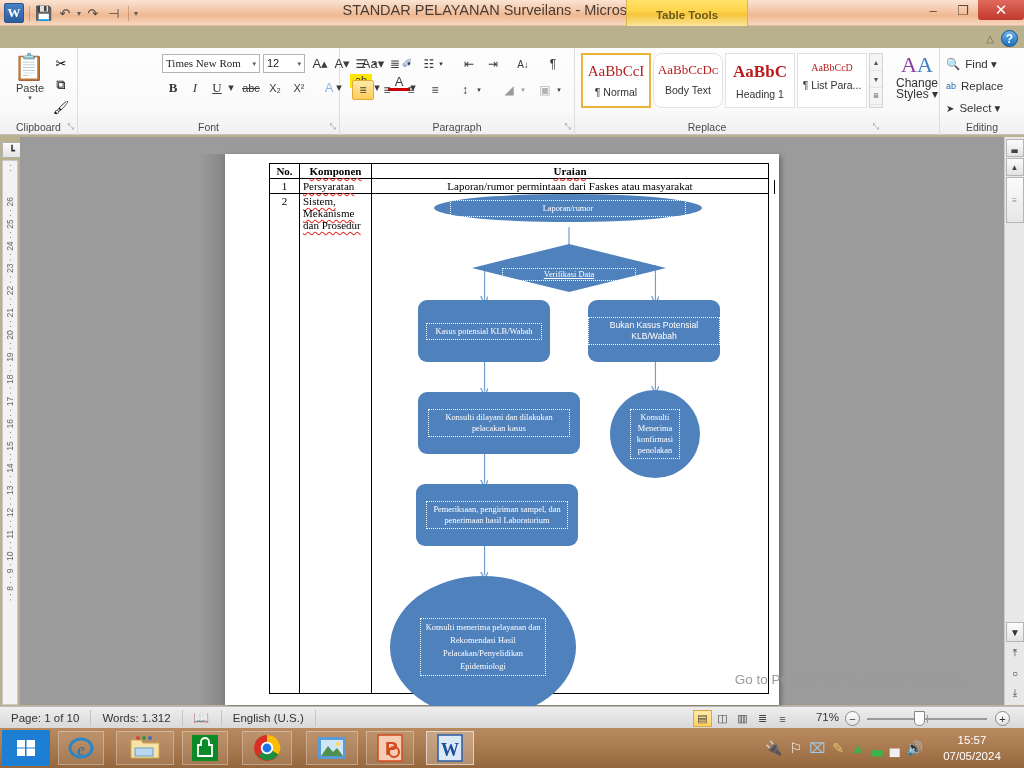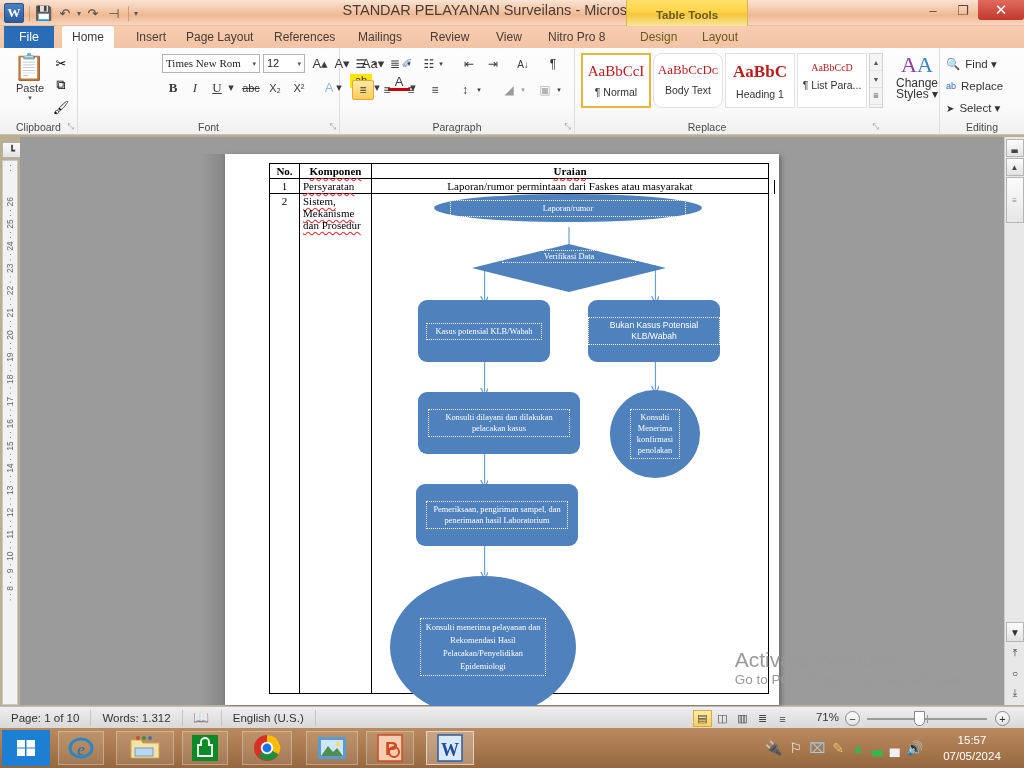--- a/index.html
+++ b/index.html
@@ -236,33 +236,20 @@
       <div class="winbtn">–</div>
       <div class="winbtn">❐</div>
       <div class="winbtn close">✕</div>
     </div>
     <div class="helpbtns">
       <div class="minrib">△</div>
       <div class="helpcircle">?</div>
     </div>
   </div>
 
-  <div class="tabbar">
-    <div class="tab file" style="left:4px;width:50px;">File</div>
-    <div class="tab active" style="left:62px;">Home</div>
-    <div class="tab" style="left:126px;">Insert</div>
-    <div class="tab" style="left:176px;">Page Layout</div>
-    <div class="tab" style="left:264px;">References</div>
-    <div class="tab" style="left:348px;">Mailings</div>
-    <div class="tab" style="left:420px;">Review</div>
-    <div class="tab" style="left:486px;">View</div>
-    <div class="tab" style="left:538px;">Nitro Pro 8</div>
-    <div class="tab ctxtab" style="left:630px;">Design</div>
-    <div class="tab ctxtab" style="left:692px;">Layout</div>
-  </div>
 
   <div class="ribbon">
 
     <div class="grp" style="left:0;width:78px;">
       <div class="clip-paste">
         <div class="paste-ico">📋</div>
         <div class="paste-lbl">Paste</div>
         <div class="paste-car">▾</div>
       </div>
       <div class="clip-small">
@@ -445,21 +432,21 @@
                 </svg>
 
                 <div class="shape oval" style="left:62px;top:0;width:268px;height:28px;">
                   <span class="txt">Laporan/rumor</span>
                 </div>
 
                 <div class="diamond-wrap" style="left:100px;top:50px;width:194px;height:48px;">
                   <svg width="194" height="48" viewBox="0 0 194 48" style="position:absolute;left:0;top:0;">
                     <polygon points="97,0 194,24 97,48 0,24" fill="#4f81bd"></polygon>
                   </svg>
-                  <div class="lbl-over" style="left:30px;top:6px;width:134px;">Verifikasi Data</div>
+                  <div class="lbl-over" style="left:30px;top:24px;width:134px;text-decoration:underline;">Verifikasi Data</div>
                 </div>
 
                 <div class="shape rrect" style="left:46px;top:106px;width:132px;height:62px;">
                   <span class="txt">Kasus potensial KLB/Wabah</span>
                 </div>
 
                 <div class="shape rrect" style="left:216px;top:106px;width:132px;height:62px;">
                   <span class="txt" style="width:100%;font-family:'Liberation Sans',sans-serif;font-size:8.6px;">Bukan Kasus Potensial KLB/Wabah</span>
                 </div>
 
@@ -483,21 +470,20 @@
             </td>
           </tr>
         </tbody>
           </table>
 
         <div style="position:absolute;left:549px;top:26px;width:1px;height:14px;background:#000;"></div>
       </div>
     </div>
 
     <div class="watermark">
-      <div class="wm1">Activate Windows</div>
       <div class="wm2">Go to PC settings to activate Windows.</div>
     </div>
   </div>
 
   <div class="vscroll">
     <div class="sb-btn" style="margin-top:2px;">▃</div>
     <div class="sb-btn">▲</div>
     <div class="sb-thumb">≡</div>
     <div class="sb-nav">
       <div class="sb-btn">▼</div>

